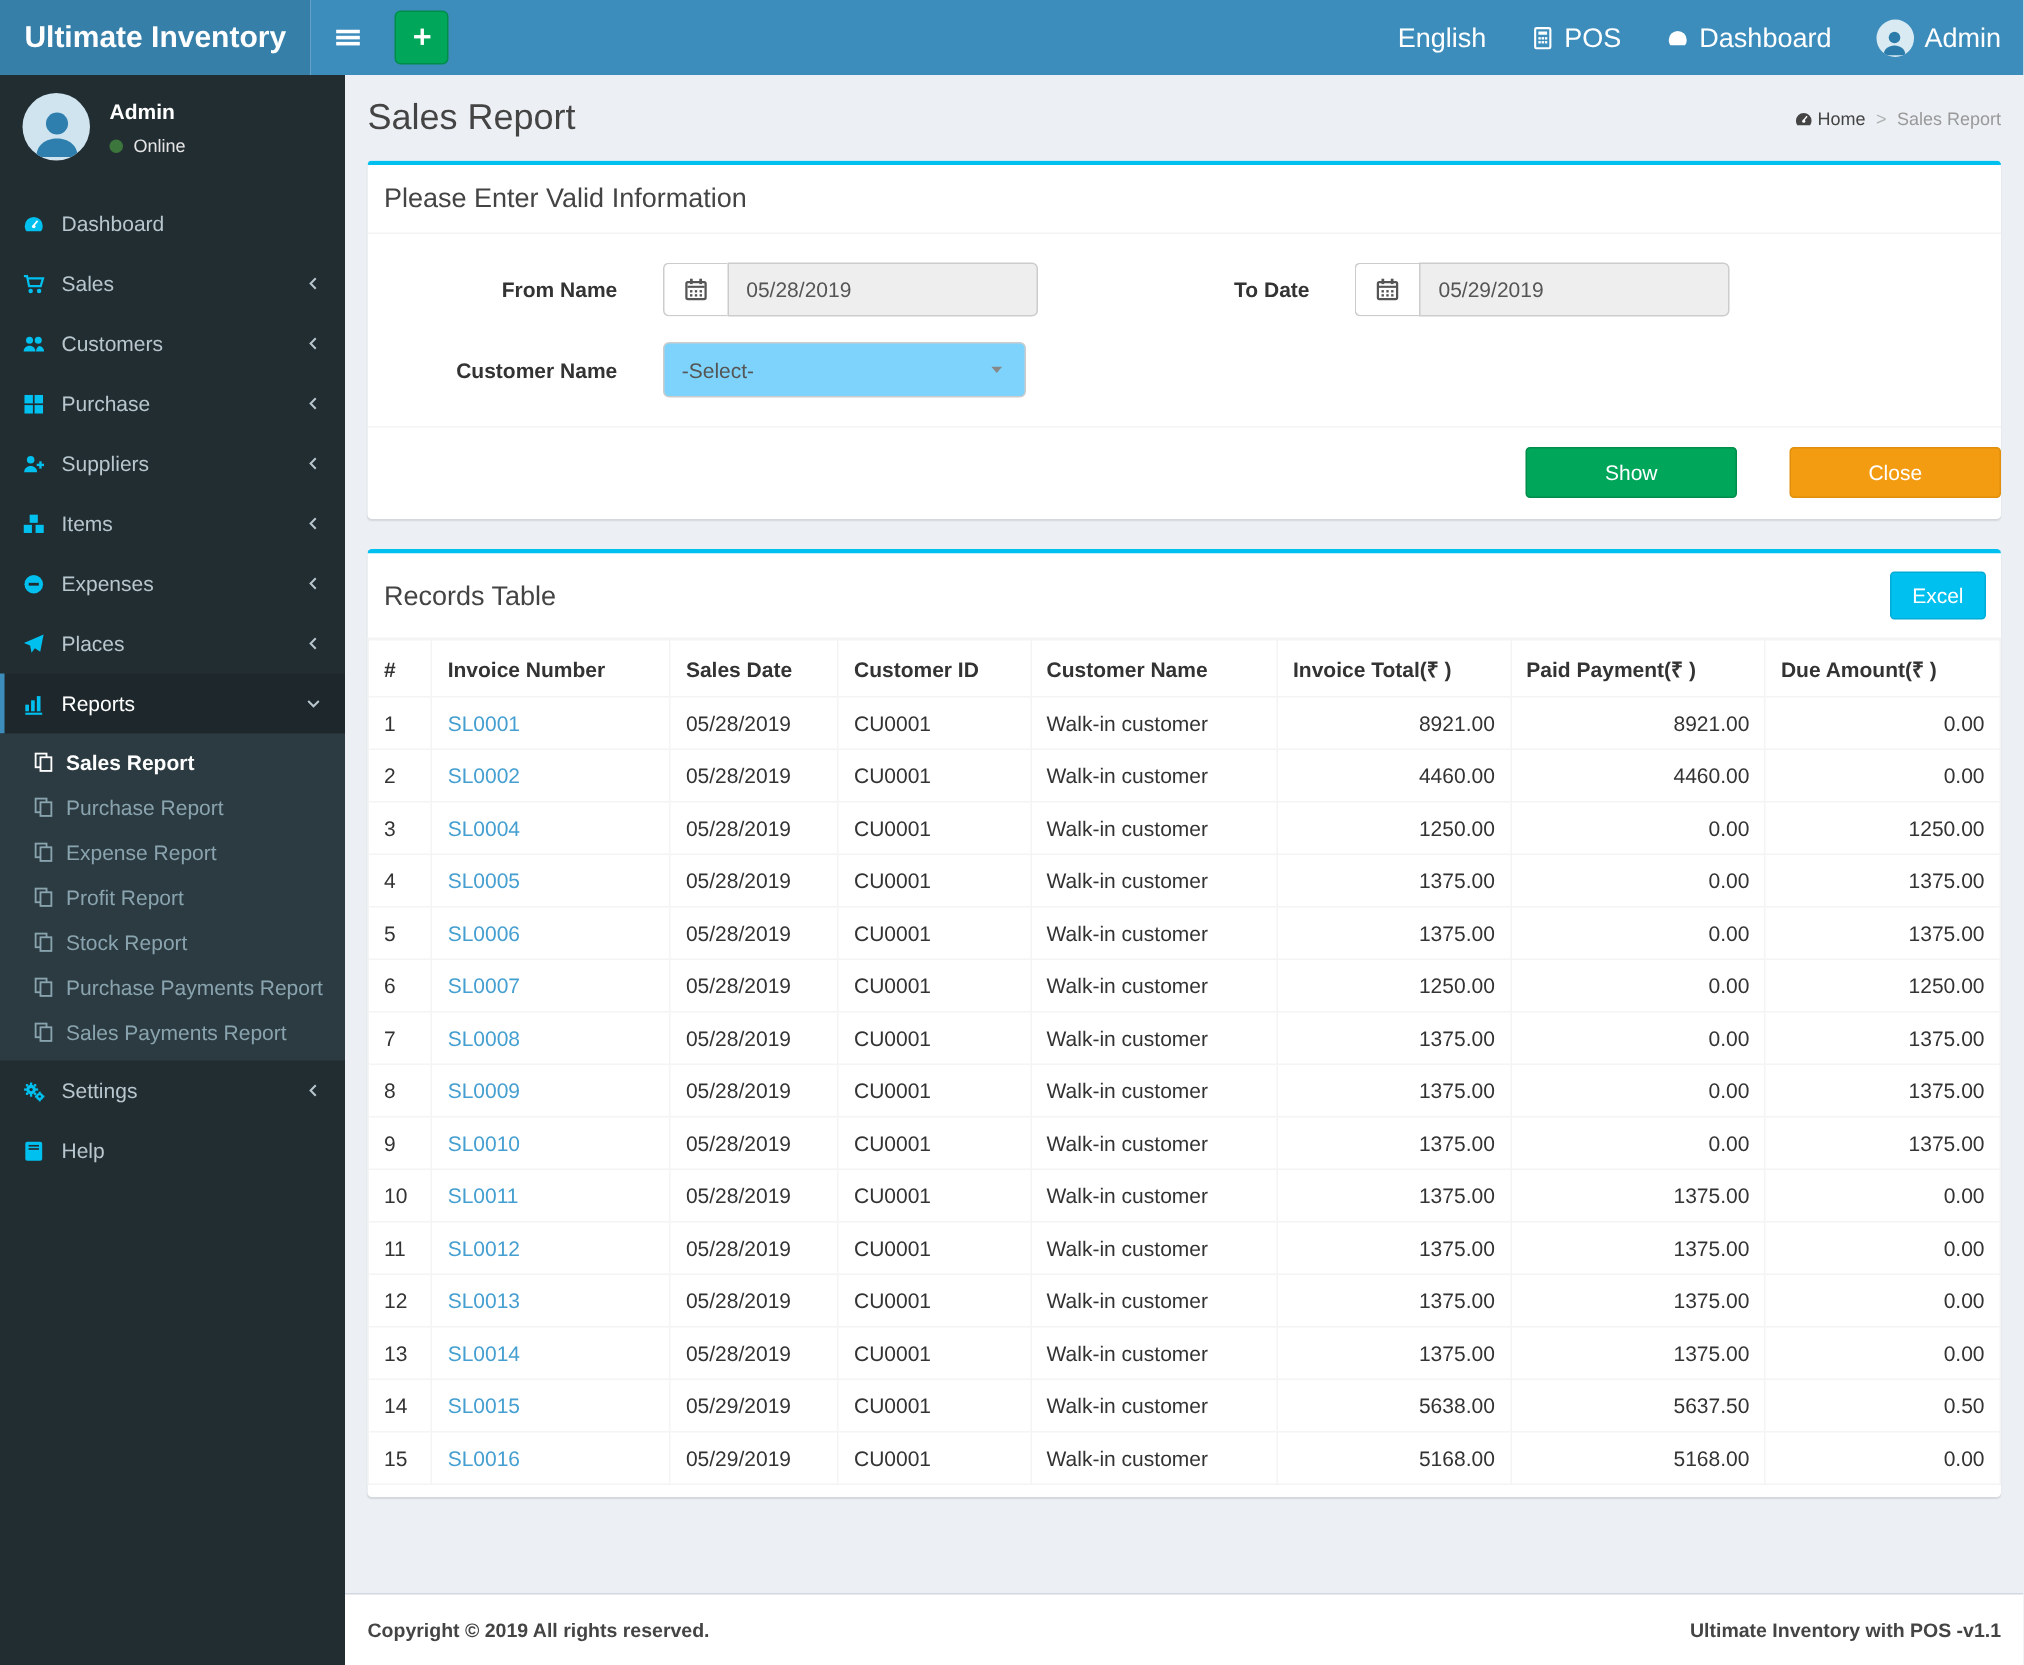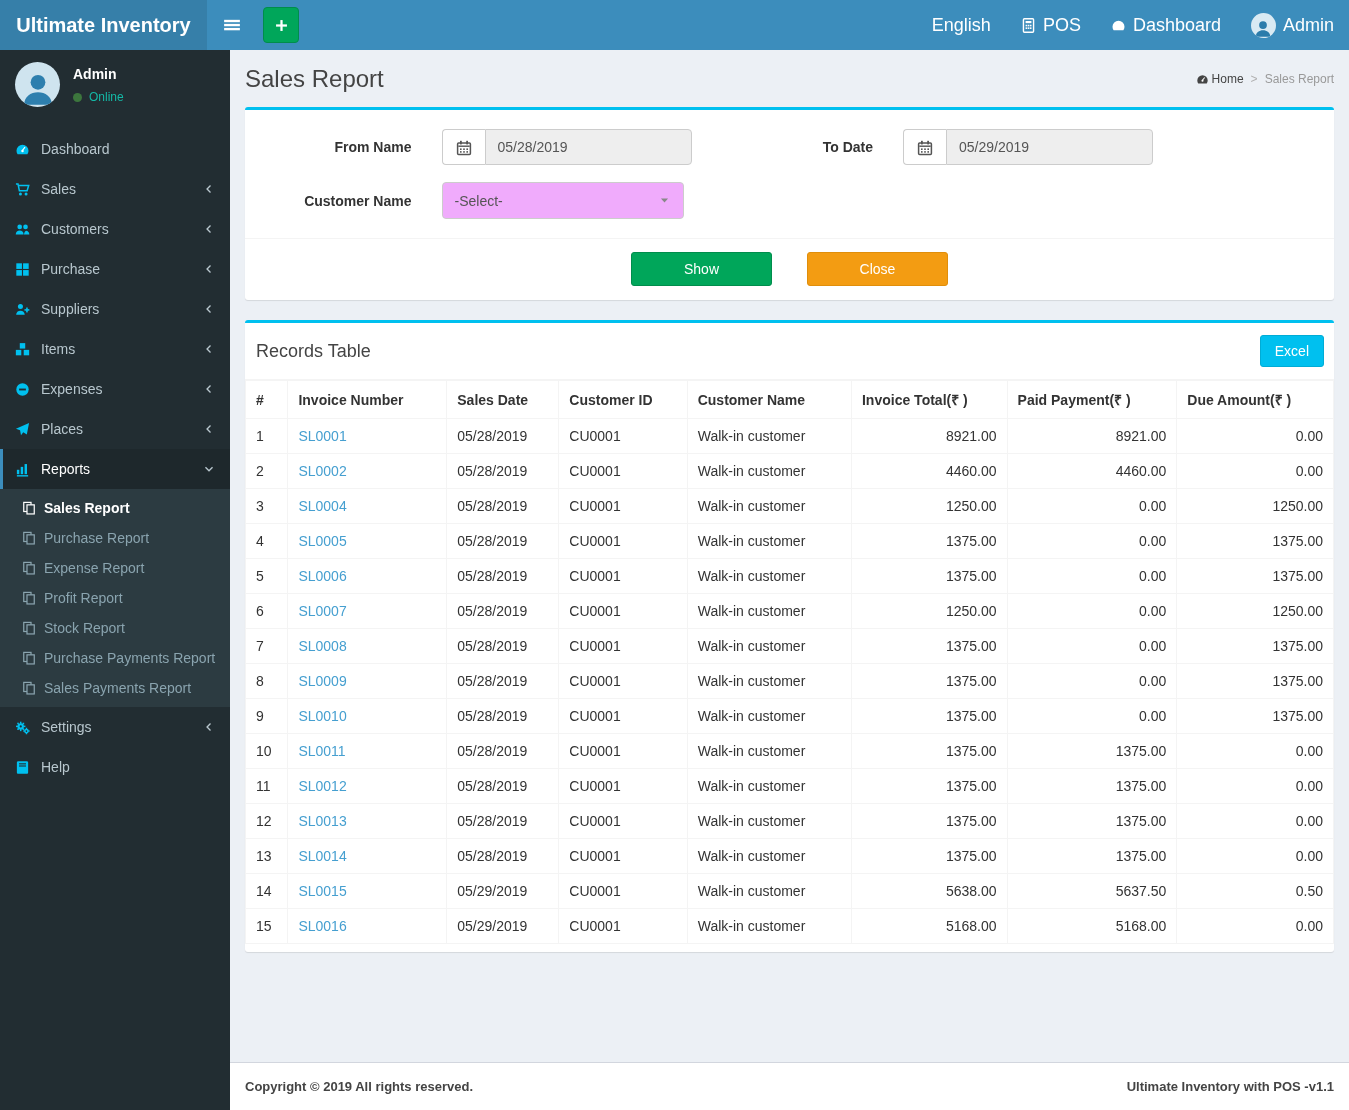--- a/index.html
+++ b/index.html
@@ -16,21 +16,21 @@
   .navbar-right { margin-left:auto; display:flex; align-items:stretch; height:50px; }
   .nav-item { color:#fff; font-size:18px; padding:0 15px; display:flex; align-items:center; gap:7px; text-decoration:none; cursor:pointer; }
   .nav-avatar { width:25px; height:25px; border-radius:50%; background:#d9eaf3; color:#2b7cab; display:flex; align-items:flex-end; justify-content:center; overflow:hidden; }
 
   
   .main-sidebar { position:absolute; top:50px; left:0; width:230px; height:1060px; background:#222d32; }
   .user-panel { display:flex; gap:13px; padding:12px 15px 14px 15px; align-items:flex-start; }
   .user-avatar { width:45px; height:45px; border-radius:50%; background:#cfe4ef; color:#2e7fae; display:flex; align-items:flex-end; justify-content:center; overflow:hidden; flex:0 0 45px; }
   .user-info { padding-top:4px; }
   .user-name { color:#fff; font-weight:bold; font-size:14px; margin-bottom:8px; }
-  .user-status { color:#14b8a6; font-size:12px; display:flex; align-items:center; gap:7px; cursor:pointer; }
+  .user-status { color:#e5e5e5; font-size:12px; display:flex; align-items:center; gap:7px; cursor:pointer; }
   .status-dot { width:9px; height:9px; border-radius:50%; background:#3c763d; display:inline-block; }
   .sidebar-menu { list-style:none; margin-top:8px; }
   .menu-item { display:flex; align-items:center; padding:12px 15px 12px 12px; color:#b8c7ce; font-size:14px; border-left:3px solid transparent; cursor:pointer; }
   .menu-item .mi-icon { width:17px; color:#00c0ef; display:flex; margin-right:9px; }
   .menu-item.active { background:#1e282c; color:#fff; border-left-color:#3c8dbc; }
   .menu-item .chev { margin-left:auto; color:#b8c7ce; display:flex; }
   .submenu { list-style:none; background:#2c3b41; padding:4px 0; }
   .submenu-item { display:flex; align-items:center; gap:8px; padding:7px 5px 7px 22px; color:#8aa4af; font-size:14px; cursor:pointer; }
   .submenu-item .si-icon { display:flex; }
   .submenu-item.active { color:#fff; font-weight:bold; }
@@ -50,23 +50,23 @@
   .box-title { font-size:18px; color:#444; }
 
   
   .box-body { padding:19px 0 2px 0; }
   .form-row { display:flex; margin-bottom:17px; }
   .fcol-label { flex:0 0 16.6667%; padding:0 15px; text-align:right; font-weight:bold; font-size:14px; color:#333; align-self:center; }
   .fcol-input { flex:0 0 25%; padding:0 15px; }
   .input-group { display:flex; height:36px; width:100%; }
   .input-addon { width:43px; background:#fff; border:1px solid #ccc; border-right:0; border-radius:4px 0 0 4px; display:flex; align-items:center; justify-content:center; color:#555; }
   .input-group input { flex:1; min-width:0; background:#eee; border:1px solid #ccc; border-radius:0 4px 4px 0; padding:0 12px; color:#555; font-size:14px; font-family:"Liberation Sans",sans-serif; }
-  .select { width:100%; height:37px; background:#f0abfc; border:1px solid #ccc; border-radius:4px; display:flex; align-items:center; justify-content:space-between; padding:0 12px; color:#555; font-size:14px; cursor:pointer; }
+  .select { width:100%; height:37px; background:#7dd3fc; border:1px solid #ccc; border-radius:4px; display:flex; align-items:center; justify-content:space-between; padding:0 12px; color:#555; font-size:14px; cursor:pointer; }
   .select .caret { color:#888; display:flex; }
-  .box-footer { border-top:1px solid #f4f4f4; padding:13px 0 14px 0; display:flex; justify-content:center; gap:35px; }
+  .box-footer { border-top:1px solid #f4f4f4; padding:13px 0 14px 0; display:flex; justify-content:flex-end; gap:35px; }
   .btn { min-width:141px; height:34px; border-radius:3px; color:#fff; font-size:14px; display:flex; align-items:center; justify-content:center; cursor:pointer; font-family:"Liberation Sans",sans-serif; }
   .btn-show { background:#00a65a; border:1px solid #008d4c; }
   .btn-close { background:#f39c12; border:1px solid #e08e0b; }
   .btn-excel { background:#00c0ef; border:1px solid #00acd6; color:#fff; font-size:14px; padding:7px 14px; border-radius:3px; cursor:pointer; font-family:"Liberation Sans",sans-serif; }
 
   
   .records-body { padding:0 0 8px 0; }
   table.records { width:100%; border-collapse:collapse; font-size:14px; color:#333; }
   .records th, .records td { border:1px solid #f4f4f4; padding:9px 10px; text-align:left; }
   .records th { font-weight:bold; }
@@ -408,20 +408,23 @@
         <span>Home</span>
       </a>
       <span class="sep">&gt;</span>
       <span class="current">Sales Report</span>
     </div>
   </div>
 
   <div class="content">
 
     <div class="box">
+      <div class="box-header">
+        <span class="box-title">Please Enter Valid Information</span>
+      </div>
       <div class="box-body">
         <div class="form-row">
           <label class="fcol-label">From Name</label>
           <div class="fcol-input">
             <div class="input-group">
               <span class="input-addon">
                   <span><svg class="ic" viewBox="0 0 16 16" width="16" height="16" fill="currentColor">
                       <rect x="1.6" y="3" width="12.8" height="11.4" rx="1" fill="none" stroke="currentColor" stroke-width="1.5"></rect>
                       <rect x="4" y="0.8" width="1.8" height="3.6"></rect>
                       <rect x="10.2" y="0.8" width="1.8" height="3.6"></rect>

